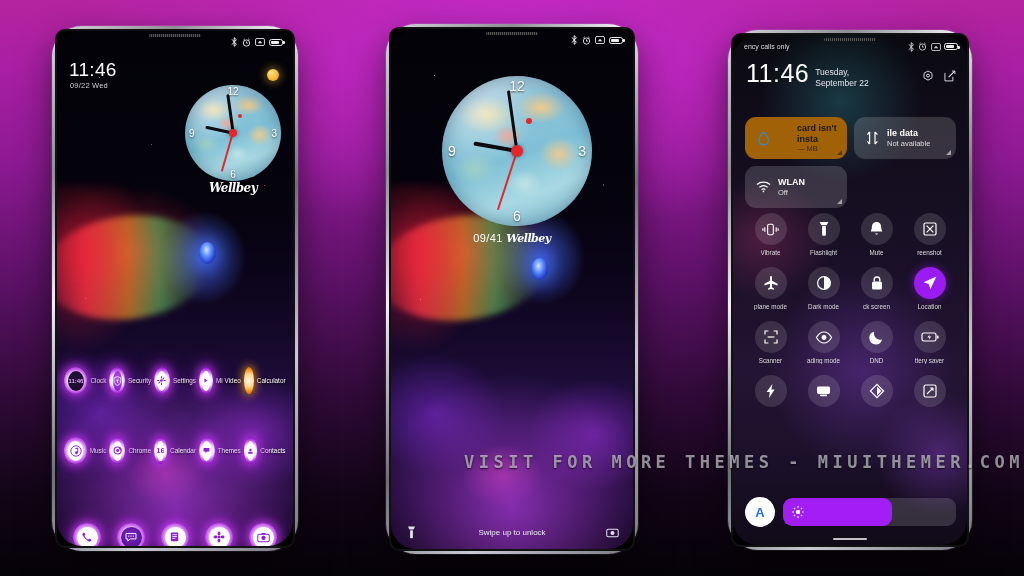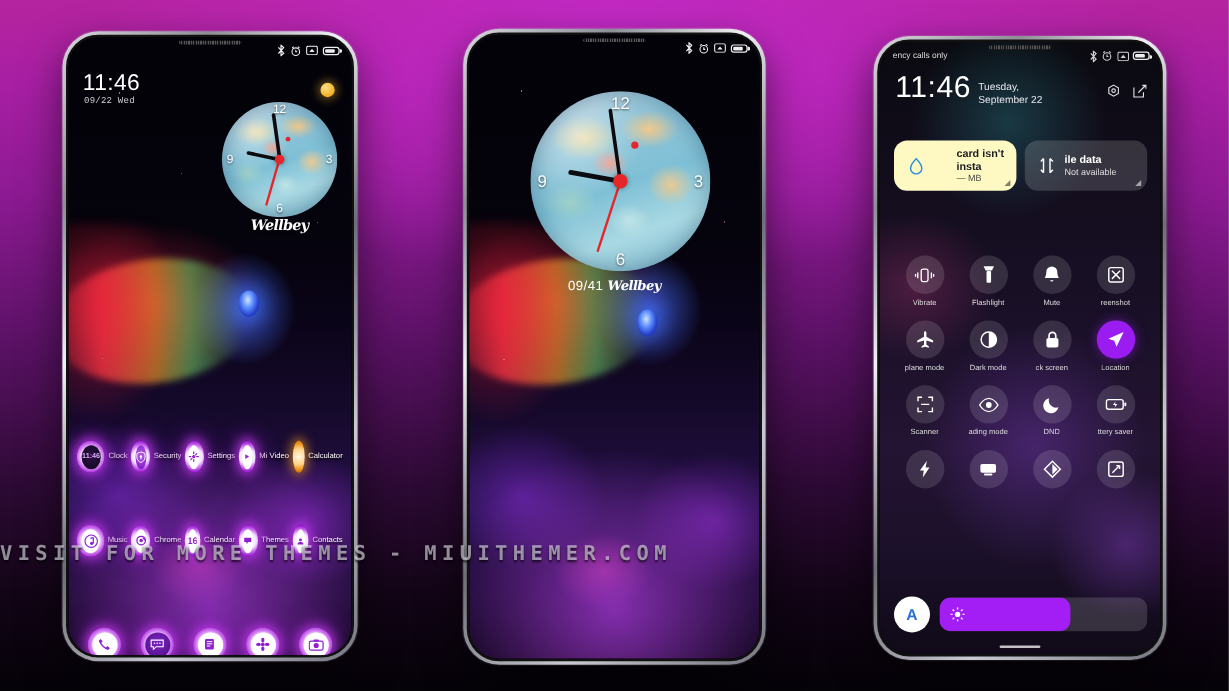--- a/index.html
+++ b/index.html
@@ -19,21 +19,21 @@
   .phone {
     position: absolute;
     border-radius: 30px;
     background: linear-gradient(130deg,#d8d8de 0%,#8e8e97 18%,#efeff4 34%,#6e6e78 55%,#c9c9d2 76%,#75757f 100%);
     padding: 3px;
     box-shadow: 0 14px 34px rgba(0,0,0,.55), 0 0 0 1px rgba(255,255,255,.12);
   }
   .phone-inner {
     position: relative;
     width: 100%; height: 100%;
-    border-radius: 27px;
+    border-radius: 10px;
     background: #000;
     overflow: hidden;
     border: 2px solid #111;
   }
   .grille {
     position: absolute; top: 3px; left: 50%; transform: translateX(-50%);
     width: 52px; height: 3px; border-radius: 2px;
     background: repeating-linear-gradient(90deg,#555 0 1px,#1a1a1e 1px 2px);
     z-index: 40;
   }
@@ -89,21 +89,21 @@
   }
   .blue-orb {
     position:absolute; left:60%; top:41%; width:17px; height:22px; border-radius:50%;
     background: radial-gradient(ellipse at 44% 36%, #cfe6ff 0%, #5d8dff 34%, #2440c8 66%, rgba(20,30,110,0) 100%);
     filter: blur(.6px);
     box-shadow: 0 0 14px 5px rgba(60,110,255,.45);
   }
 
   
   .lk-time { position:absolute; left:12px; top:28px; color:#fff; font-size:19px; font-weight:400; letter-spacing:.3px; }
-  .lk-date { position:absolute; left:13px; top:50px; color:#cfcfd6; font-size:7.5px; letter-spacing:.2px;font-family:Liberation Mono, monospace; }
+  .lk-date { position:absolute; left:13px; top:50px; color:#cfcfd6; font-size:7.5px; letter-spacing:.2px; }
   .lk-sun  { position:absolute; right:14px; top:38px; width:12px; height:12px; border-radius:50%;
              background: radial-gradient(circle at 36% 32%, #ffe08a 0%, #f5b731 58%, #e09a13 100%);
              box-shadow: 0 0 8px 2px rgba(245,183,49,.45); }
 
   
   .worldclock { position:absolute; border-radius:50%; }
   .globe {
     position:absolute; inset:0; border-radius:50%;
     background:
       radial-gradient(circle at 26% 24%, rgba(255,255,255,.42) 0%, rgba(255,255,255,0) 34%),
@@ -146,21 +146,21 @@
   .app-ico.orange .inner { background:transparent; color:#fff; }
   .app-lbl { color:#fff; font-size:6.4px; text-shadow:0 1px 2px rgba(0,0,0,.85); white-space:nowrap; }
   .app-ico .mini-time { font-size:6px; color:#d9a6f5; font-weight:700; }
 
   .dock { position:absolute; left:0; right:0; display:flex; justify-content:space-around; padding:0 8px; }
   .dock .app-ico { width:28px; height:28px; }
 
   
   .watermark {
     position:absolute; left:0; right:0; top:452px; z-index: 60;
-    text-align:left; color:rgba(228,228,236,.62);
+    text-align:right; color:rgba(228,228,236,.62);
     font-family:"DejaVu Sans Mono", monospace; font-weight:700;
     font-size:17px; letter-spacing:4.5px; white-space:nowrap;
     text-shadow:0 1px 2px rgba(0,0,0,.75);
     pointer-events:none;
   }
 
   
   .lock-bottom { position:absolute; left:0; right:0; bottom:10px; display:flex; align-items:center; justify-content:space-between; padding:0 14px; }
   .lock-hint { color:#e9e9ef; font-size:8px; flex:1; text-align:center; }
   .lk-ico { width:13px; height:13px; color:#e2e2ea; display:flex; align-items:center; justify-content:center; }
@@ -183,21 +183,21 @@
   .qs-time { color:#fff; font-size:25px; font-weight:400; letter-spacing:.5px; line-height:1; }
   .qs-date { color:#e6e6ee; font-size:8.5px; line-height:1.25; margin:6px 0 0 6px; max-width:74px; }
   .qs-head-icons { margin-left:auto; display:flex; gap:10px; margin-top:9px; }
   .qs-hi { width:12px; height:12px; color:#e3e3ea; }
 
   .qs-cards { position:absolute; top:82px; left:12px; right:11px; display:grid; grid-template-columns:1fr 1fr; gap:7px; }
   .qs-card { height:42px; border-radius:11px; display:flex; align-items:center; gap:7px; padding:0 10px; position:relative; overflow:hidden; }
   .qs-card .ttl { font-size:9px; font-weight:700; line-height:1.15; }
   .qs-card .sub { font-size:7.5px; opacity:.82; line-height:1.2; }
   .qs-card .corner { position:absolute; right:5px; bottom:4px; width:0; height:0; border-style:solid; border-width:0 0 5px 5px; border-color:transparent transparent currentColor transparent; opacity:.55; }
-  .qs-card.white { background:#fef9c3; color:#1b1b20;gap:26px; }
+  .qs-card.white { background:#a16207; color:#1b1b20;gap:26px; }
   .qs-card.purple { background:#9b1cf0; color:#fff; }
   .qs-card.grey { background:rgba(255,255,255,.16); color:#fff; }
   .qs-card .cico { width:16px; height:16px; flex:0 0 16px; display:flex; align-items:center; justify-content:center; }
 
   .qs-grid { position:absolute; top:178px; left:11px; right:11px; display:grid; grid-template-columns:repeat(4,1fr); row-gap:11px; }
   .qs-tile { display:flex; flex-direction:column; align-items:center; gap:4px; }
   .qs-circle {
     width:32px; height:32px; border-radius:50%;
     background:rgba(255,255,255,.13);
     display:flex; align-items:center; justify-content:center;
@@ -487,20 +487,35 @@
         <div class="sec-dot" style="left:56%; top:28%; width:6px; height:6px;"></div>
       </div>
 
       <div style="position:absolute; left:0; right:0; top:203px;">
         <div class="p2-date">
           <span>09/41</span>
           <i>Wellbey</i>
         </div>
       </div>
 
+      <div class="lock-bottom">
+        <div class="lk-ico">
+          <svg width="9" height="13" viewBox="0 0 9 13">
+              <path d="M1 .6h7l-1.4 3H2.4z" fill="#e2e2ea"></path>
+              <rect x="3.1" y="4.2" width="2.8" height="8" rx=".7" fill="#e2e2ea"></rect>
+            </svg>
+        </div>
+        <div class="lock-hint">Swipe up to unlock</div>
+        <div class="lk-ico">
+          <svg width="13" height="11" viewBox="0 0 14 11">
+              <rect x="0.8" y="2" width="12.4" height="8" rx="1.6" fill="none" stroke="#e2e2ea" stroke-width="1.1"></rect>
+              <circle cx="7" cy="6" r="2.2" fill="#e2e2ea"></circle>
+            </svg>
+        </div>
+      </div>
     </div>
   </div>
 </div>
 
 <div class="phone" style="left:728px; top:30px; width:244px; height:520px;">
   <div class="phone-inner">
     <div class="grille"></div>
     <div class="screen">
       <div class="qs-bg"></div>
 
@@ -573,20 +588,35 @@
                 <path d="M9 13V1M9 1l2.4 2.6M9 13l2.4-2.6" stroke="#fff" stroke-width="1.2" fill="none"></path>
               </svg>
           </span>
           <div>
             <div class="ttl">ile data</div>
             <div class="sub">Not available</div>
           </div>
           <span class="corner"></span>
         </div>
 
+        <div class="qs-card grey">
+          <span class="cico">
+            <svg width="15" height="12" viewBox="0 0 16 12">
+                <path d="M1 3.4A11 11 0 0 1 15 3.4" fill="none" stroke="#fff" stroke-width="1.3"></path>
+                <path d="M3.6 6.3a7 7 0 0 1 8.8 0" fill="none" stroke="#fff" stroke-width="1.3"></path>
+                <path d="M6 8.8a3.3 3.3 0 0 1 4 0" fill="none" stroke="#fff" stroke-width="1.3"></path>
+                <circle cx="8" cy="10.7" r=".9" fill="#fff"></circle>
+              </svg>
+          </span>
+          <div>
+            <div class="ttl">WLAN</div>
+            <div class="sub">Off</div>
+          </div>
+          <span class="corner"></span>
+        </div>
       </div>
 
       <div class="qs-grid">
 
         <div class="qs-tile">
           <div class="qs-circle">
             <svg width="17" height="15" viewBox="0 0 18 15">
                 <rect x="6" y="2" width="6" height="11" rx="1.6" fill="none" stroke="#fff" stroke-width="1.2"></rect>
                 <path d="M3 5v5M15 5v5M1 6.2v2.6M17 6.2v2.6" stroke="#fff" stroke-width="1.2"></path>
               </svg>

